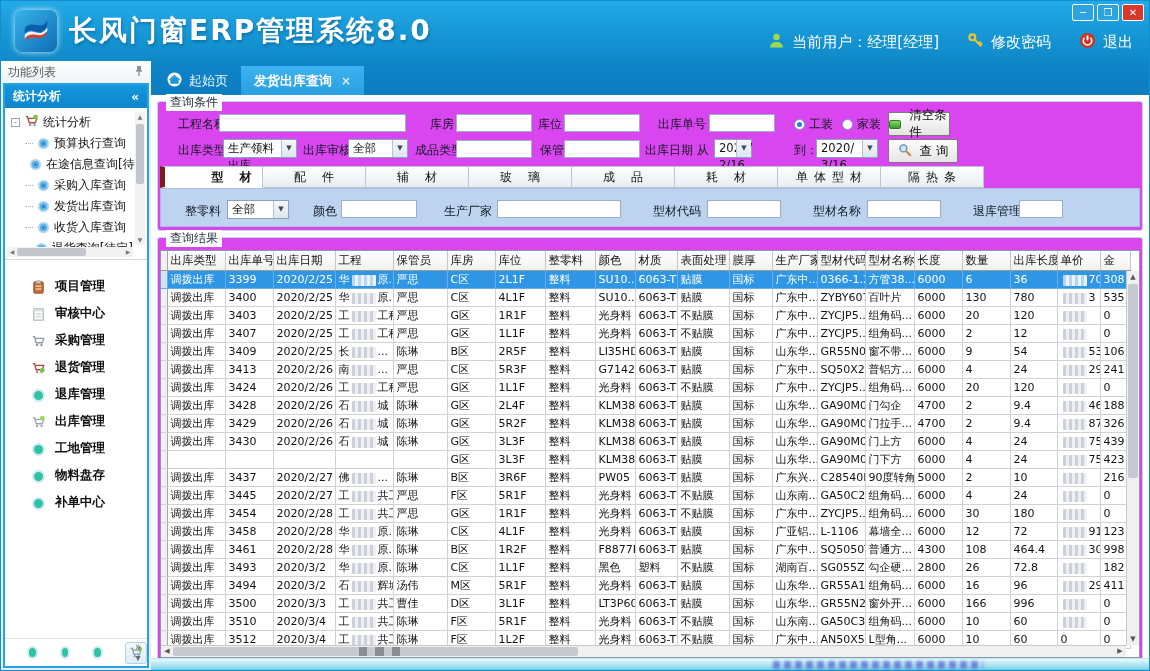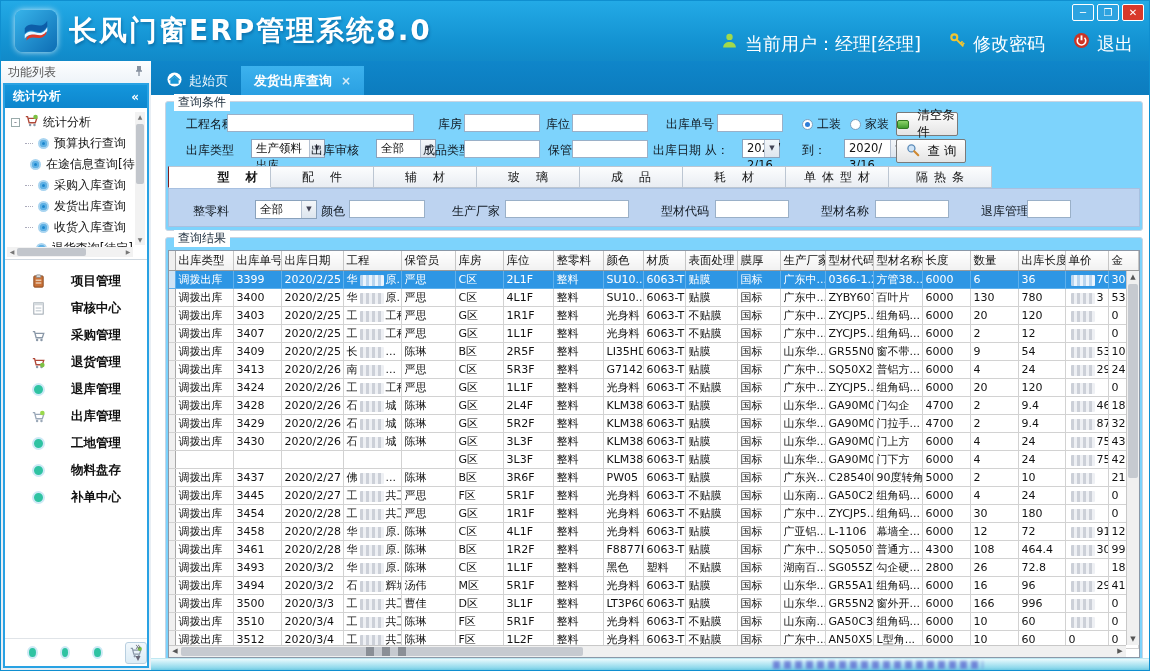--- a/index.html
+++ b/index.html
@@ -12,22 +12,22 @@
     background:linear-gradient(#23aae6,#1392d1 70%,#1189c8);}
   .logo{position:absolute;left:14px;top:9px;width:42px;height:42px;border-radius:8px;
     background:linear-gradient(135deg,#37b4ea,#0d6db4);box-shadow:0 0 6px rgba(255,255,255,.8);
     display:flex;align-items:center;justify-content:center;}
   .app-title{position:absolute;left:68px;top:11px;font-size:28px;font-weight:bold;color:#fff;
     letter-spacing:2px;text-shadow:1px 2px 3px rgba(0,60,110,.4);white-space:nowrap;}
   .win-controls{position:absolute;top:3px;right:5px;display:flex;gap:3px;}
   .win-btn{width:22px;height:17px;border:1px solid #fff;border-radius:2px;color:#fff;
     font-size:10px;line-height:15px;text-align:center;background:#2da3e0;cursor:default;}
   .win-btn.close{background:#d8392b;font-weight:bold;}
-  .user-bar{position:absolute;right:16px;top:31px;display:flex;align-items:flex-start;gap:7px;
-    color:#fff;font-size:18px;white-space:nowrap;}
+  .user-bar{position:absolute;right:16px;top:31px;display:flex;align-items:center;gap:7px;
+    color:#fff;font-size:15px;white-space:nowrap;}
   .user-bar .sp{width:14px;}
   
   .sidebar{position:absolute;top:60px;left:0;bottom:0;width:150px;background:#e8eef4;
     display:flex;flex-direction:column;}
   .panel-title{height:22px;display:flex;align-items:center;justify-content:space-between;
     padding:0 7px;color:#555;background:linear-gradient(#fdfeff,#eef3f8);}
   .side-frame{flex:1;margin:0 2px 2px 2px;border:2px solid #29a2e3;background:#fff;
     display:flex;flex-direction:column;overflow:hidden;}
   .section-header{height:23px;background:linear-gradient(#1496dc,#0d86cd);color:#fff;
     font-weight:bold;display:flex;align-items:center;justify-content:space-between;padding:0 8px;}
@@ -38,60 +38,60 @@
   .guide{width:8px;border-top:1px dotted #aab;}
   .bullet{width:11px;height:11px;border-radius:50%;background:#1e86cc;border:2px solid #a8d4f0;
     box-shadow:inset 0 0 0 2px #5fb2e6;flex:none;}
   .vs{position:absolute;right:2px;top:4px;bottom:14px;width:10px;background:#f2f2f2;}
   .vs .th{position:absolute;top:12px;left:1px;right:1px;height:45%;background:#c2c6cc;border-radius:2px;}
   .vs .ar{position:absolute;left:0;right:0;height:10px;text-align:center;font-size:6px;color:#777;line-height:10px;}
   .hs{position:absolute;left:2px;right:14px;bottom:2px;height:10px;background:#f2f2f2;}
   .hs .th{position:absolute;left:10px;width:55%;top:1px;bottom:1px;background:#c2c6cc;border-radius:2px;}
   .hs .ar{position:absolute;top:0;bottom:0;width:10px;font-size:6px;color:#777;text-align:center;line-height:10px;}
   .menu{flex:1;padding-top:8px;background:#fff;overflow:hidden;}
-  .menu-item{height:27px;display:flex;align-items:center;gap:25px;padding-left:25px;
+  .menu-item{height:27px;display:flex;align-items:flex-end;gap:9px;padding-left:25px;
     font-weight:bold;font-size:12.5px;white-space:nowrap;}
   .mi{width:16px;height:16px;display:flex;align-items:center;justify-content:center;flex:none;}
   .tdot{width:13px;height:13px;border-radius:50%;background:#2fc3a2;border:2px solid #cde9f5;display:inline-block;}
   .bottom-toolbar{height:28px;border-top:1px solid #e0e4e8;display:flex;align-items:center;
     gap:22px;padding-left:22px;background:#fff;position:relative;}
   .tool-cart{width:30px;height:22px;border:1px solid #b8cfe0;border-radius:3px;
     background:linear-gradient(#f2f8fc,#dcecf6);display:flex;align-items:center;justify-content:center;}
   .chev{position:absolute;right:6px;top:2px;color:#667;font-size:10px;line-height:11px;text-align:center;}
   
   .main{position:absolute;top:60px;left:150px;right:0;bottom:0;background:#fff;}
   .tabstrip{position:absolute;top:0;left:0;right:0;height:34px;background:linear-gradient(#0f86ca,#0c7cbe);
     display:flex;align-items:flex-end;padding-left:3px;}
   .tab{height:29px;display:flex;align-items:center;gap:7px;padding:0 13px;color:#eef7fd;font-size:13px;}
   .tab.active{background:linear-gradient(#3cb2ee,#2aa0e2);font-weight:bold;color:#fff;}
   .tab-x{font-size:12px;color:#d8ecf8;margin-left:2px;}
   .tab-caret{position:absolute;right:8px;bottom:10px;color:#fff;font-size:9px;}
-  .groupbox{position:absolute;left:14px;right:6px;border:1px solid #c9d4e2;border-radius:3px;background:#7dd3fc;}
+  .groupbox{position:absolute;left:6px;right:6px;border:1px solid #c9d4e2;border-radius:3px;background:#d946ef;}
   .grouplbl{position:absolute;top:-8px;left:8px;background:#fff;padding:0 4px;color:#20303f;}
   .q-group{top:40px;height:130px;}
   .r-group{top:176px;height:424px;}
   .fl{position:absolute;white-space:nowrap;color:#101820;}
   .tbx{position:absolute;height:18px;border:1px solid #9ab0c8;background:#fff;padding:0 3px;
     font:11px "DejaVu Sans","Liberation Sans",sans-serif;}
   .combo{position:absolute;height:19px;border:1px solid #8aa2bc;background:#fff;
-    line-height:17px;padding:0 16px 0 4px;font-size:11.5px;margin-left:20px;}
+    line-height:17px;padding:0 16px 0 4px;font-size:11.5px;}
   .combo .dd{position:absolute;right:0;top:0;bottom:0;width:15px;border-left:1px solid #b6c2d2;
     background:linear-gradient(#f4f7fa,#dde5ee);font-size:7px;color:#445;text-align:center;line-height:17px;}
   .radio{display:inline-block;width:11px;height:11px;border-radius:50%;border:1px solid #7aa0c0;
     background:#fff;position:relative;vertical-align:-2px;margin-right:4px;}
   .radio.on::after{content:'';position:absolute;inset:2px;border-radius:50%;background:#2d7dd8;}
   .btn{position:absolute;height:24px;border:1px solid #7a7a7a;border-radius:2px;
     background:linear-gradient(#fefefe,#e4e4e4);display:flex;align-items:center;justify-content:center;
     gap:8px;font-size:12.5px;color:#111;}
   .clear-ic{width:15px;height:9px;border-radius:2px;background:linear-gradient(#8ed46a,#3f9c2e);
     border:1px solid #2f7a22;display:inline-block;}
   .mat-tabs{position:absolute;left:2px;top:64px;height:22px;display:flex;}
   .mat-tab{width:103px;height:22px;border:1px solid #bcc6d2;border-left:none;background:linear-gradient(#fcfdfe,#e9edf2);
     display:flex;align-items:center;justify-content:center;letter-spacing:6px;font-size:12px;padding-left:6px;}
-  .mat-tab:first-child{border-left:1px solid #7f1d1d;padding-left:42px;}
+  .mat-tab:first-child{border-left:5px solid #7f1d1d;padding-left:42px;}
   .mat-tab.active{background:#fff;border-bottom:1px solid #fff;font-weight:bold;}
   .bluepanel{position:absolute;left:2px;right:2px;top:86px;bottom:3px;background:#bdd3f0;border:1px solid #a8c0e0;}
   .bluepanel .tbx{background:#fff;}
   
   .grid-wrap{position:absolute;top:12px;left:2px;right:2px;bottom:2px;border:1px solid #8a98a8;overflow:hidden;background:#fff;}
   table.grid{border-collapse:collapse;table-layout:fixed;width:969px;}
   .grid th{background:linear-gradient(#ffffff,#f1f1f1);border-right:1px solid #c6c6c6;border-bottom:1px solid #9a9a9a;
     font-weight:normal;text-align:left;padding:2px 3px;font-size:11.5px;height:19px;white-space:nowrap;overflow:hidden;}
   .grid td{border-right:1px solid #d2d2d2;border-bottom:1px solid #d2d2d2;padding:1px 3px;font-size:11px;
     height:18px;white-space:nowrap;overflow:hidden;}

